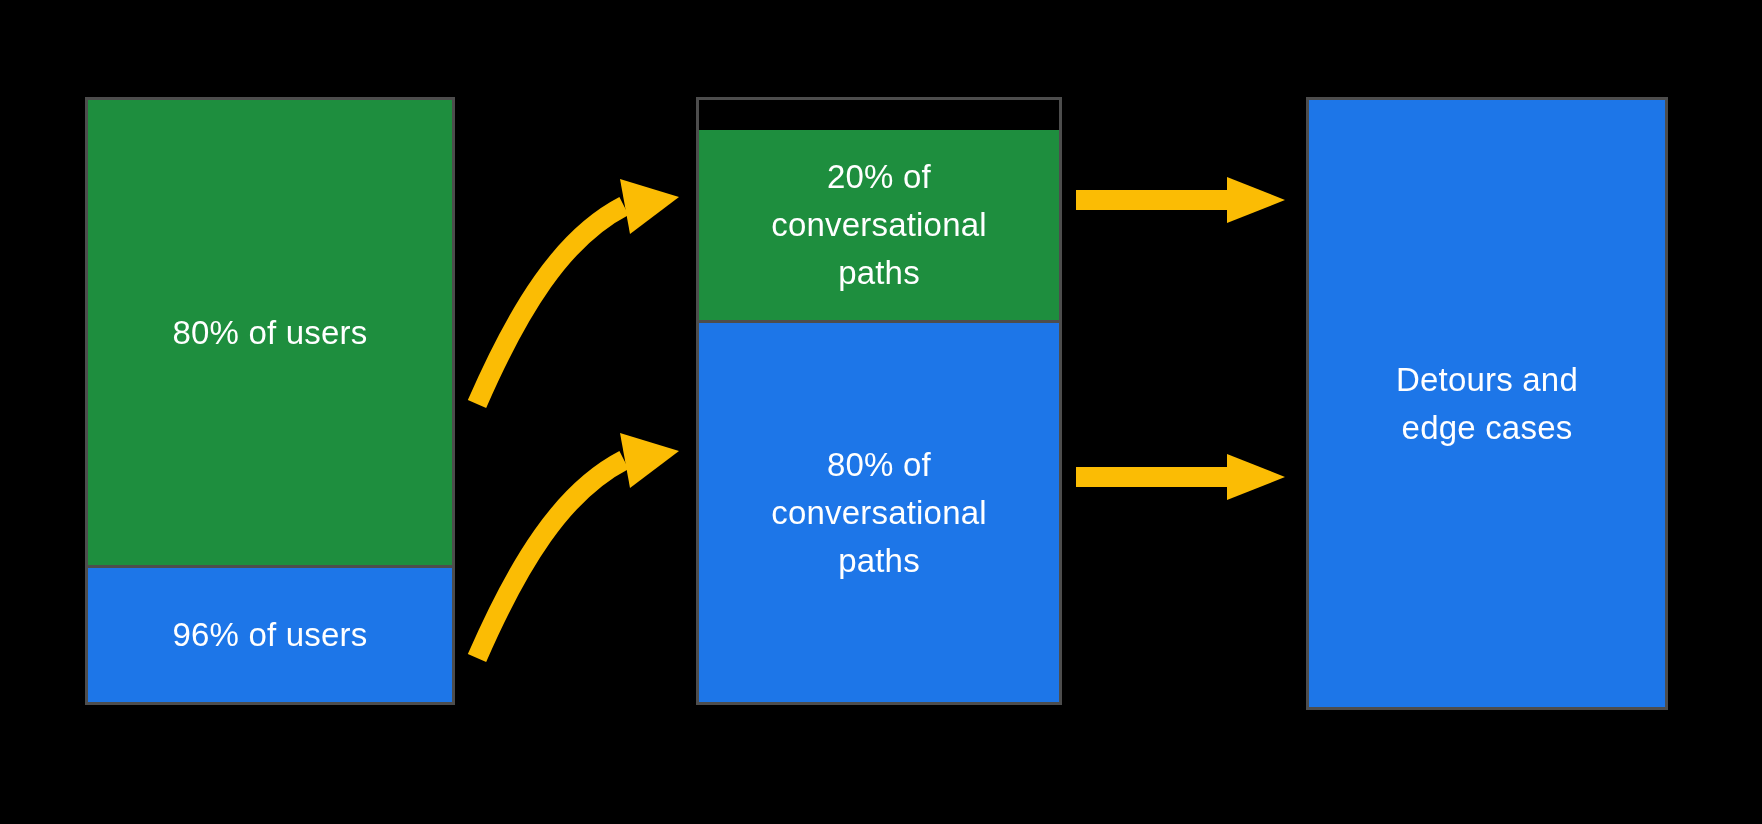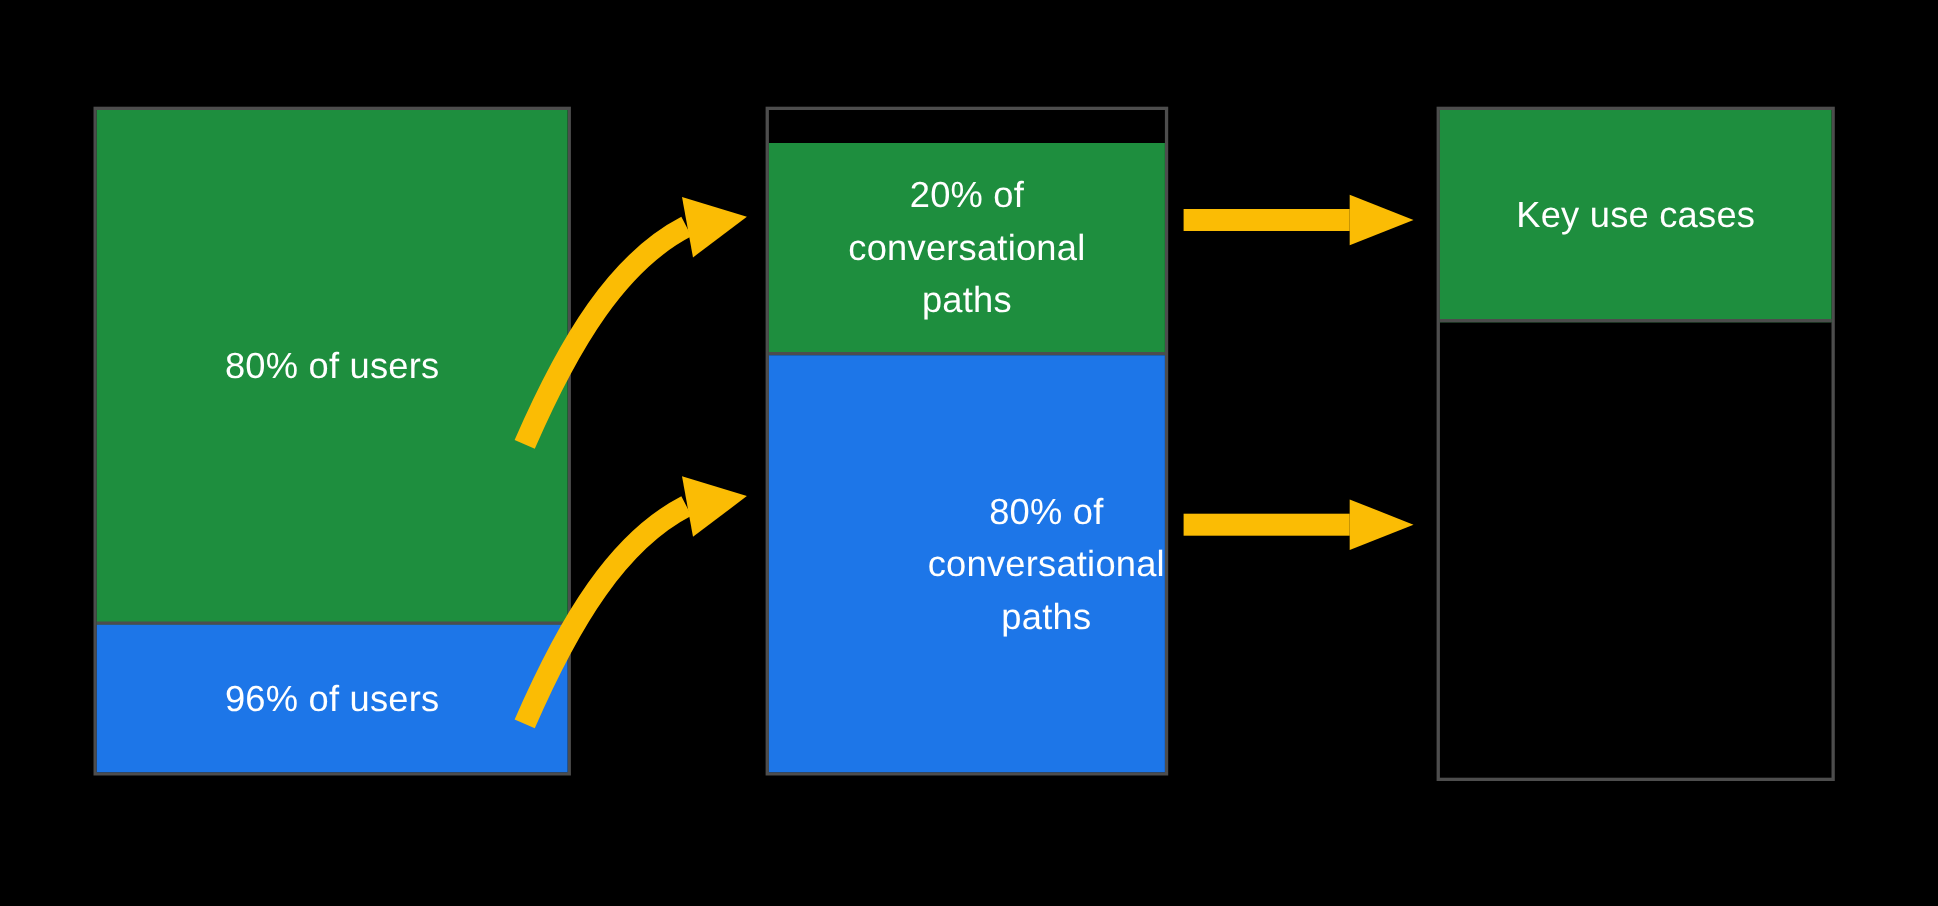--- a/index.html
+++ b/index.html
@@ -33,26 +33,26 @@
   .seg.green { background: var(--green, #1e8e3e); border-bottom: 3px solid var(--bar-border, #4d4d4d); }
   .seg.blue  { background: var(--blue, #1a73e8); }
   .seg-label {
     color: var(--text, #fff);
     font-size: 33px;
     line-height: 48px;
     text-align: center;
     white-space: pre-line;
     letter-spacing: 0.2px;
   }
-  #bar-users { left: 85px; top: 97px; width: 434px; height: 608px; }
+  #bar-users { left: 85px; top: 97px; width: 370px; height: 608px; }
   #bar-users .seg.green { height: 468px; }
   #bar-users .seg.blue  { flex: 1; }
   #bar-paths { left: 696px; top: 97px; width: 366px; height: 608px; }
   #bar-paths .seg.green { height: 193px; margin-top: 30px; }
-  #bar-paths .seg.blue  { flex: 1; justify-content: flex-end; }
+  #bar-paths .seg.blue  { flex: 1; }
   #bar-cases { left: 1306px; top: 97px; width: 362px; height: 613px; }
   #bar-cases .seg.green { height: 193px; }
   #bar-cases .seg.blue  { flex: 1; }
   .arrow-layer {
     position: absolute;
     left: 0; top: 0;
     pointer-events: none;
   }
   .arrow-fill   { fill: var(--arrow, #fbbc04); }
   .arrow-stroke { stroke: var(--arrow, #fbbc04); fill: none; stroke-width: 20px; }
@@ -78,22 +78,23 @@
 paths</span>
     </div>
     <div class="seg blue">
       <span class="seg-label">80% of
 conversational
 paths</span>
     </div>
   </div>
 
   <div class="bar" id="bar-cases">
-    <div class="seg green">
-      <span class="seg-label">Key use cases</span>
+    <div class="seg blue">
+      <span class="seg-label">Detours and
+edge cases</span>
     </div>
   </div>
 
   <svg class="arrow-layer" width="1762" height="824" viewBox="0 0 1762 824">
 
     <g>
       <path class="arrow-stroke" d="M 477 404 C 518 310 562 238 624 206"></path>
       <polygon class="arrow-fill" points="679,197 630,234 620,179"></polygon>
     </g>
 

